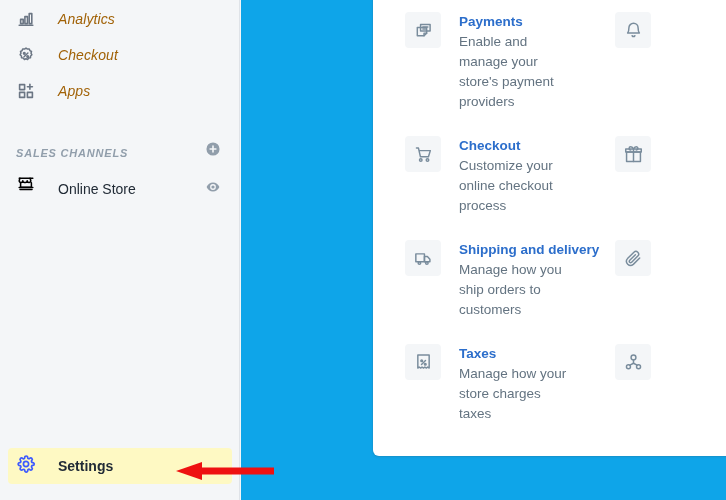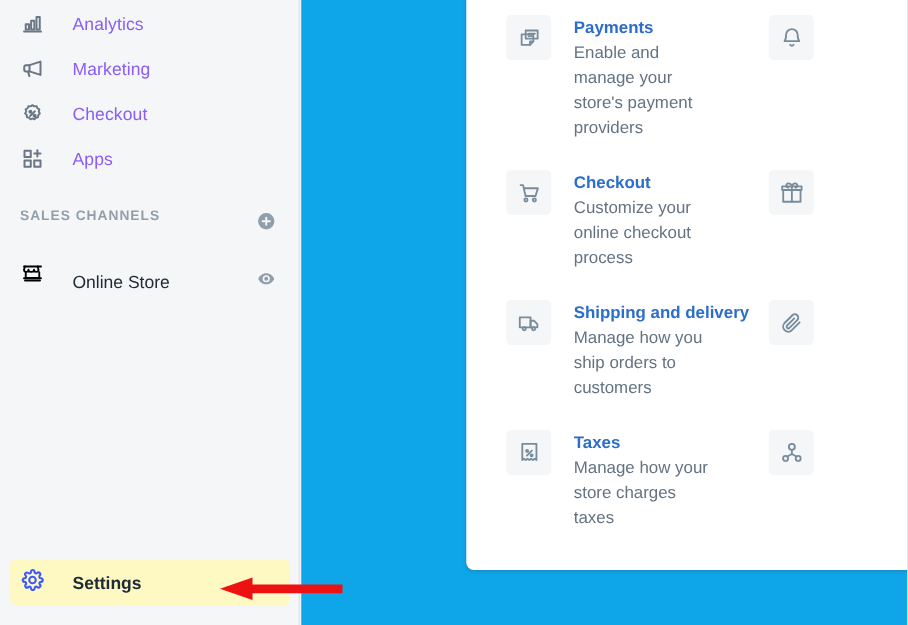--- a/index.html
+++ b/index.html
@@ -54,34 +54,36 @@
     flex: 0 0 20px;
     display: flex;
     align-items: center;
     justify-content: center;
     color: #6b7684;
   }
   .nav-item .nav-label {
     margin-left: 22px;
     font-size: 14px;
     line-height: 20px;
-    color: #8b5cf6;
+    color: #a16207;
     letter-spacing: 0.1px;
     white-space: nowrap;
+    font-style: italic;
   }
 
   
   .nav-section {
     display: flex;
-    align-items: flex-start;
+    align-items: flex-end;
     justify-content: space-between;
     height: 28px;
     margin: 0 8px;
     padding: 0 8px;
     box-sizing: border-box;
+    font-style: italic;
   }
   .nav-section .sec-title {
     font-size: 11px;
     font-weight: bold;
     letter-spacing: 0.8px;
     color: #919eab;
     text-transform: uppercase;
   }
   .trailing-icon {
     width: 20px;
@@ -240,30 +242,20 @@
           <svg width="20" height="20" viewBox="0 0 20 20" fill="none" stroke="currentColor" stroke-width="1.6" stroke-linecap="round" stroke-linejoin="round">
             <path d="M3.2 16.2h13.6"></path>
             <rect x="4.6" y="10.4" width="2.6" height="4.2"></rect>
             <rect x="8.9" y="7.6" width="2.6" height="7"></rect>
             <rect x="13.2" y="4.6" width="2.6" height="10"></rect>
           </svg>
         </span>
         <span class="nav-label">Analytics</span>
       </div>
 
-      <div class="nav-item">
-        <span class="nav-icon">
-          <svg width="20" height="20" viewBox="0 0 20 20" fill="none" stroke="currentColor" stroke-width="1.6" stroke-linecap="round" stroke-linejoin="round">
-            <path d="M16.4 4.3v10.6L7.6 12.1V7.1z"></path>
-            <path d="M7.6 7.1H4.7a1.3 1.3 0 0 0-1.3 1.3v2.4c0 .7.6 1.3 1.3 1.3h2.9"></path>
-            <path d="M6.4 12.3l1.1 3.6"></path>
-          </svg>
-        </span>
-        <span class="nav-label">Marketing</span>
-      </div>
 
       <div class="nav-item">
         <span class="nav-icon">
           <svg width="20" height="20" viewBox="0 0 20 20" fill="none" stroke="currentColor" stroke-width="1.5" stroke-linecap="round" stroke-linejoin="round">
             <path d="M10 3.1l1.5 1 1.8-.2.6 1.7 1.6.9-.5 1.7.9 1.6-1.3 1.2-.1 1.8-1.8.3-1.1 1.4-1.6-.7-1.6.7-1.1-1.4-1.8-.3-.1-1.8L4.1 9.8 5 8.2l-.5-1.7 1.6-.9.6-1.7L8.5 4.1z"></path>
             <path d="M8.1 11.8l3.8-3.8"></path>
             <circle cx="8.3" cy="8.3" r="0.85"></circle>
             <circle cx="11.7" cy="11.6" r="0.85"></circle>
           </svg>
         </span>

